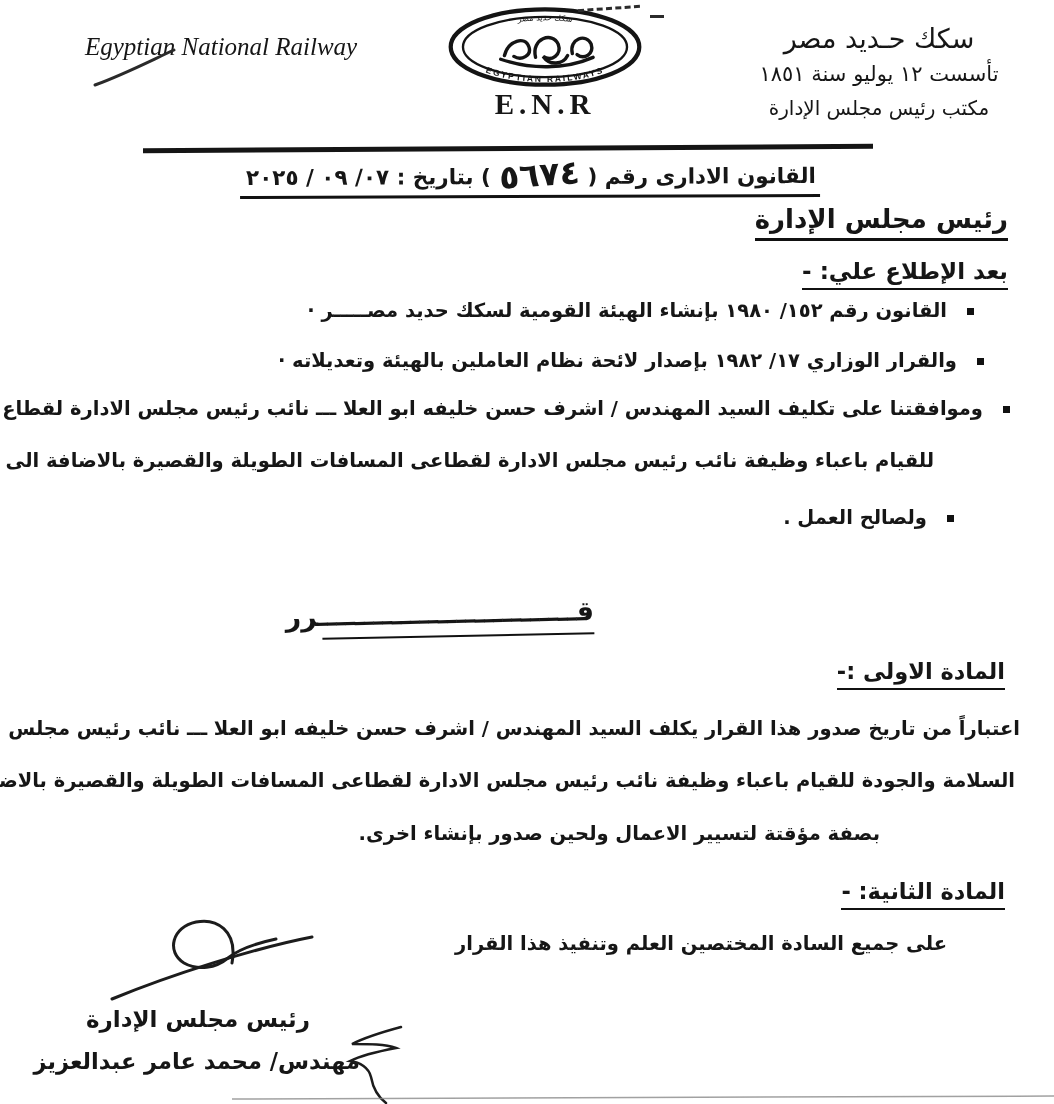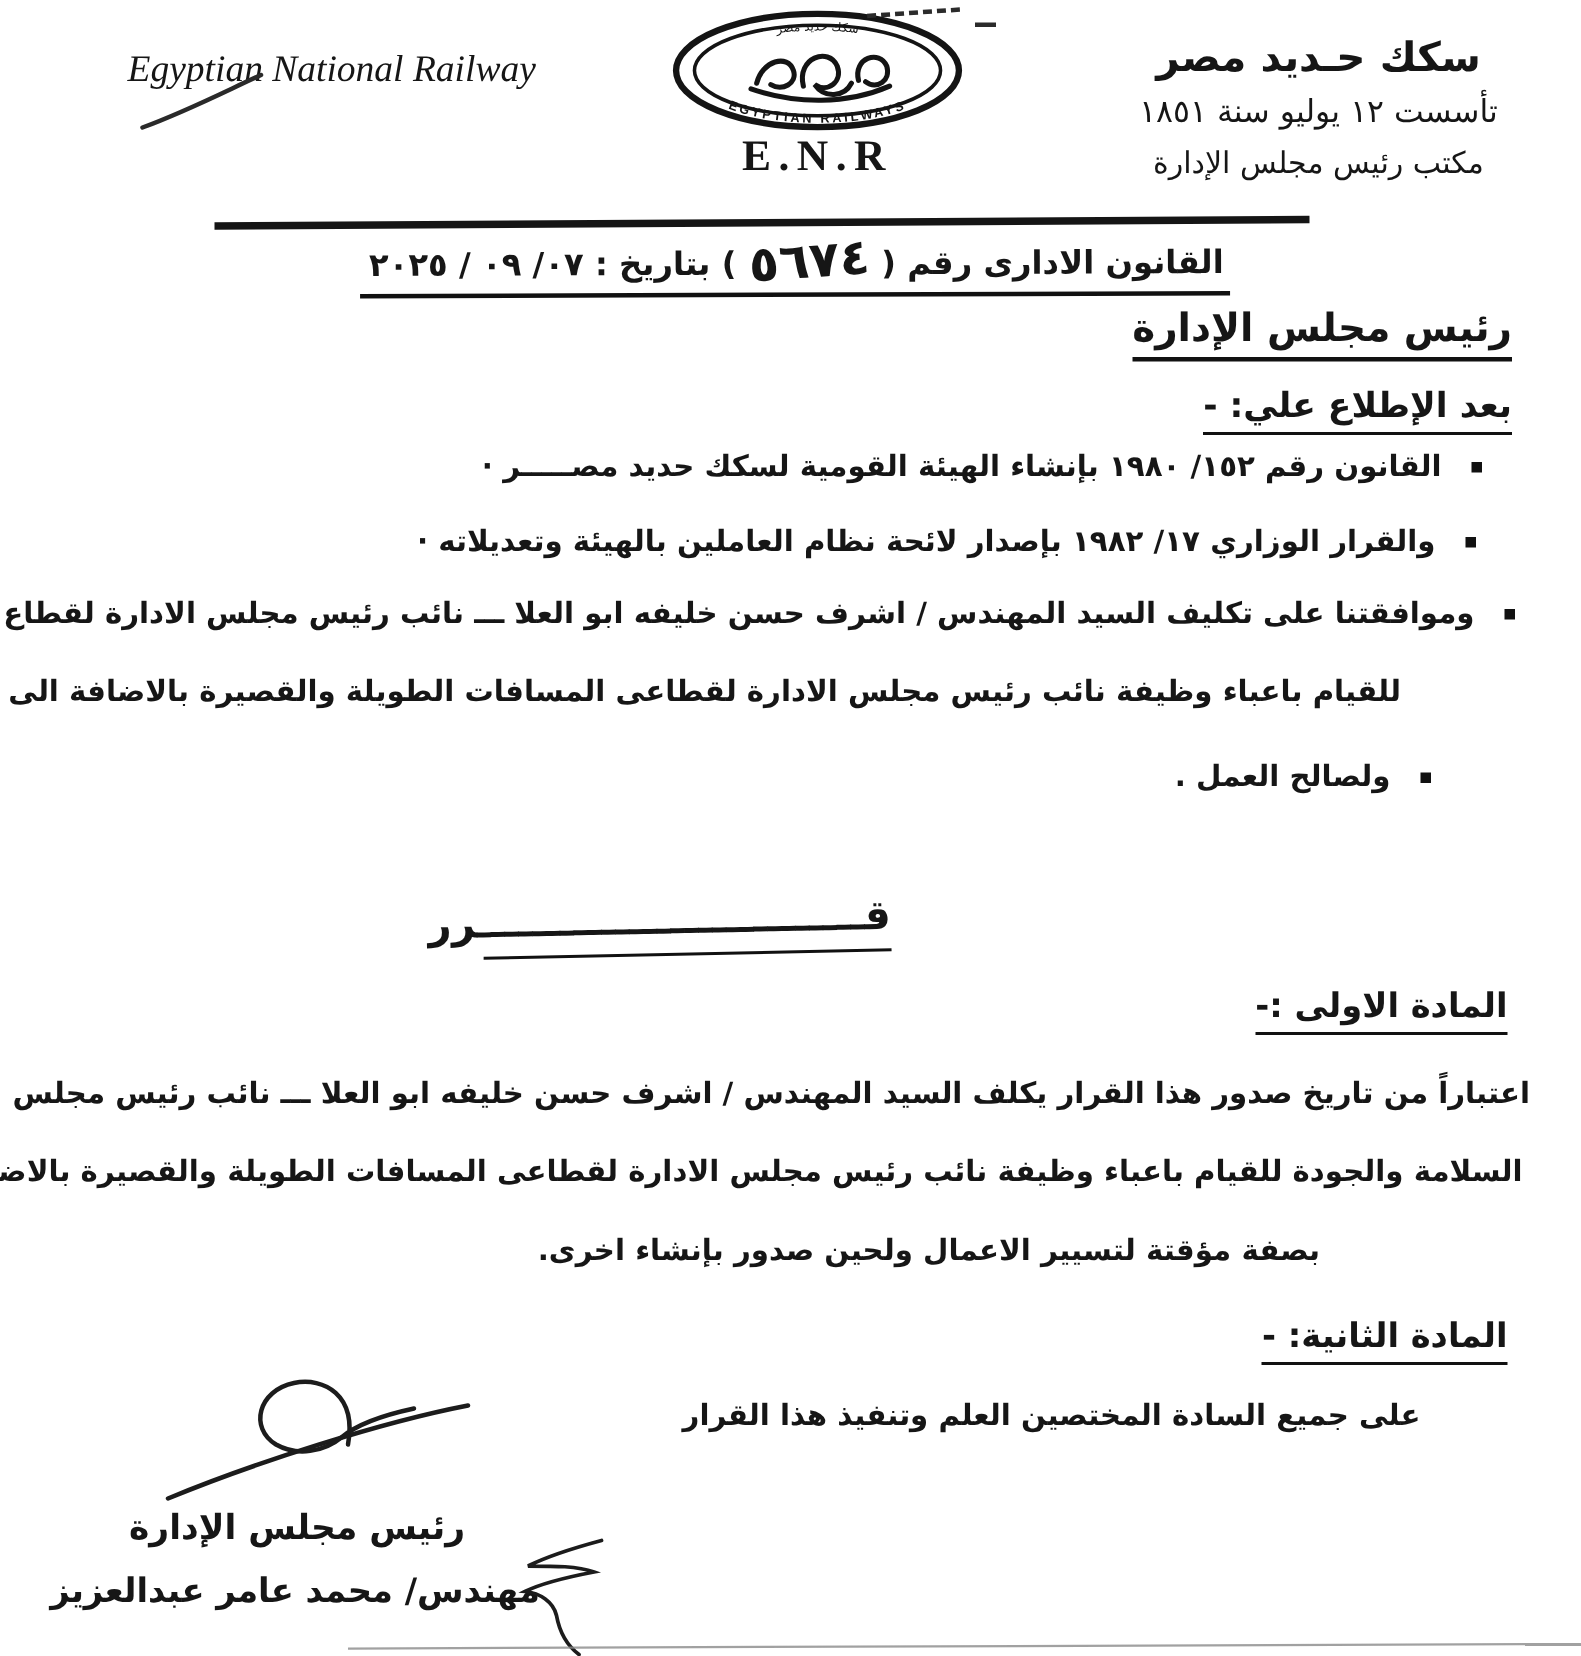--- a/index.html
+++ b/index.html
@@ -18,40 +18,40 @@
   .hdr-left .l1{font-size:25px;}
   .logo-wrap{left:446px;top:4px;width:198px;text-align:center;}
   .logo-svg{display:block;margin:0 auto;}
   .enr-abbr{
     font-family:"Liberation Serif","DejaVu Serif",serif;font-weight:bold;
     font-size:29px;letter-spacing:5px;margin-top:-2px;
   }
   .scan-dash{left:578px;top:7px;width:62px;border-top:3px dashed #2b2b2b;transform:rotate(-4deg);}
   .scan-dash2{left:650px;top:15px;width:14px;border-top:3px solid #2b2b2b;}
   .hdr-right{right:20px;top:22px;width:310px;text-align:center;direction:rtl;}
-  .hdr-right .r1{font-size:27px;font-weight:bold;line-height:34px;}
+  .hdr-right .r1{font-size:27px;font-weight:normal;line-height:34px;}
   .hdr-right .r2{font-size:21px;line-height:36px;}
   .hdr-right .r3{font-size:20px;line-height:32px;}
   .hdr-rule{left:143px;top:146px;width:730px;border-top:5px solid #151515;transform:rotate(-0.35deg);}
   
   .decree-title{
     top:164px;right:234px;direction:rtl;font-size:21.5px;font-weight:bold;
     border-bottom:3px solid #111;padding:0 4px 6px 6px;transform:rotate(-0.2deg);
   }
   .decree-no{
     display:inline-block;font-size:33px;line-height:10px;margin:0 8px;
     transform:rotate(-4deg) translateY(2px);letter-spacing:2px;
   }
   
   .h-underline{border-bottom:3px solid #111;padding-bottom:4px;font-weight:bold;direction:rtl;}
   .chairman{top:204px;right:46px;font-size:26px;}
   .after-review{top:258px;right:46px;font-size:23px;border-bottom-width:2.5px;}
   .bullet{display:flex;direction:rtl;gap:20px;font-size:19.5px;font-weight:bold;}
   .sq{flex:0 0 auto;width:7px;height:7px;background:#111;margin-top:9px;}
-  .b1{top:299px;right:66px;}
+  .b1{top:299px;right:80px;}
   .b2{top:349px;right:70px;text-align:center;}
   .b3{top:397px;right:44px;}
   .b3l2{top:449px;left:60px;right:120px;text-align:center;font-size:19.5px;font-weight:bold;direction:rtl;}
   .b4{top:506px;right:100px;margin-left:44px;}
   .qarrar{
     top:598px;left:322px;width:272px;text-align:center;font-size:27px;font-weight:bold;
     direction:rtl;border-bottom:2.5px solid #111;padding-bottom:6px;transform:rotate(-1.2deg);
   }
   .art-h{font-size:22.5px;border-bottom-width:2.5px;}
   .art1-h{top:658px;right:49px;}

